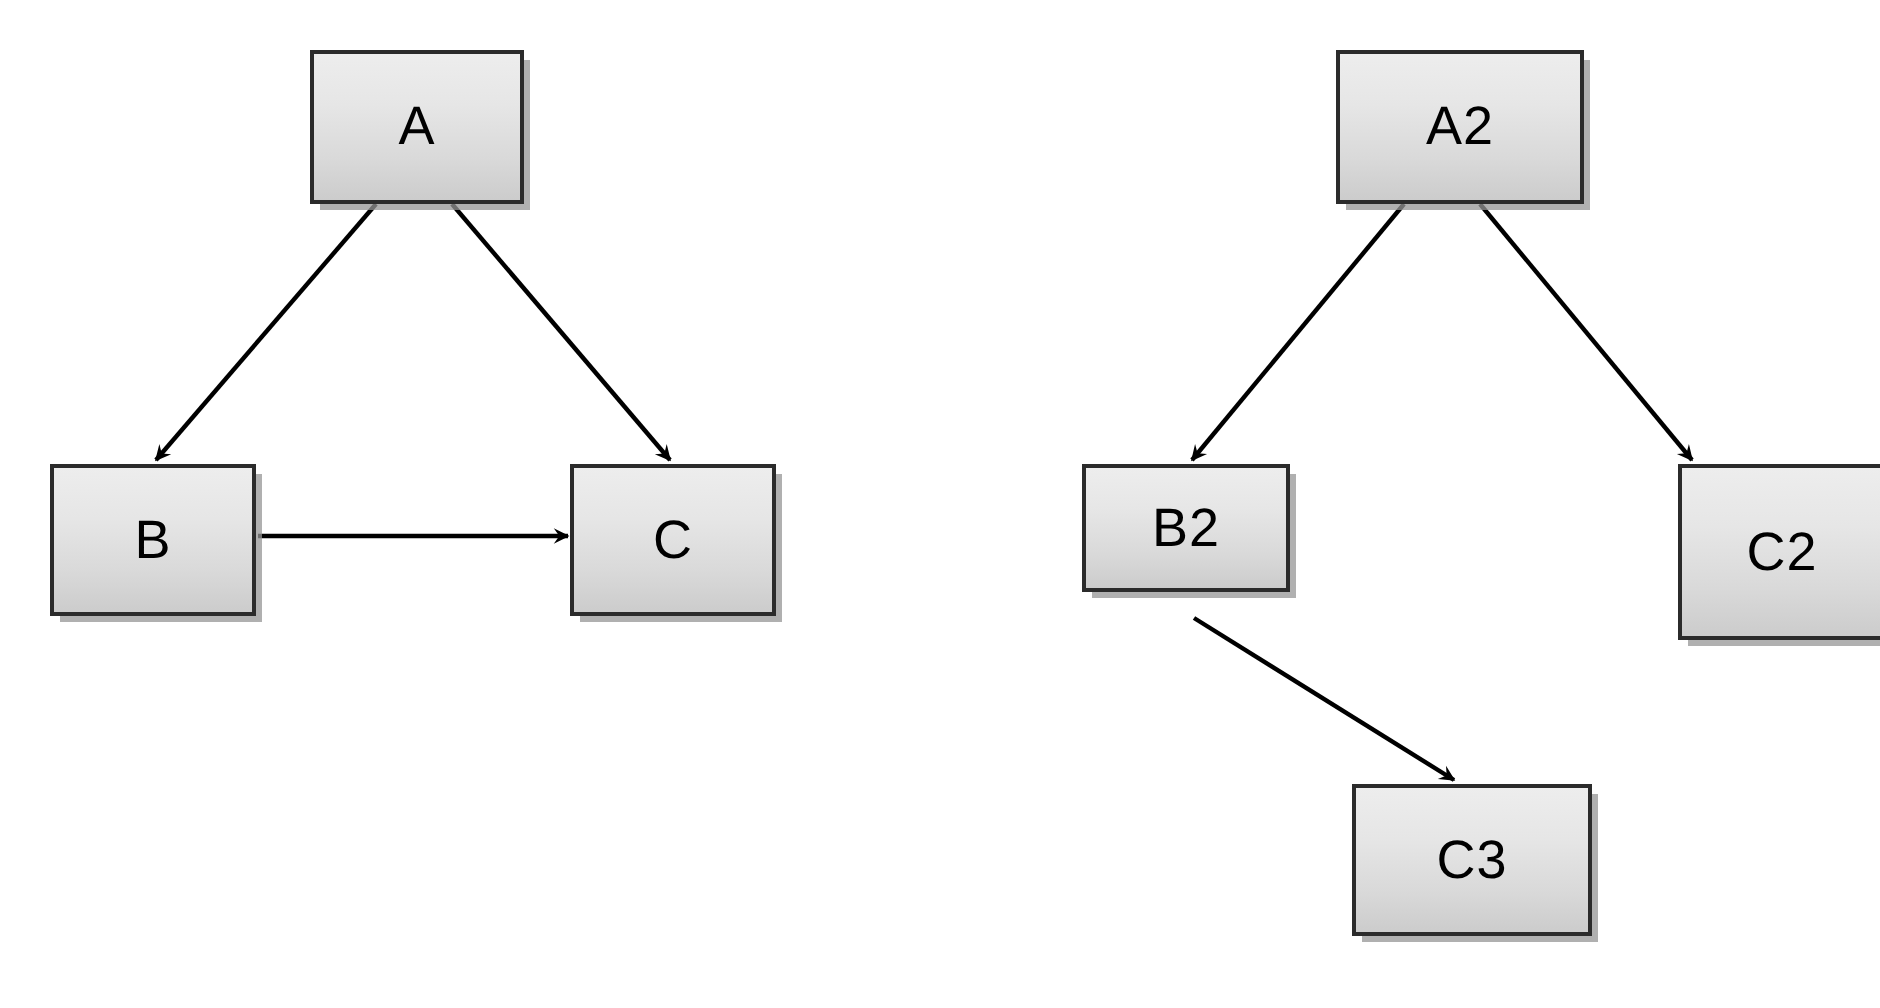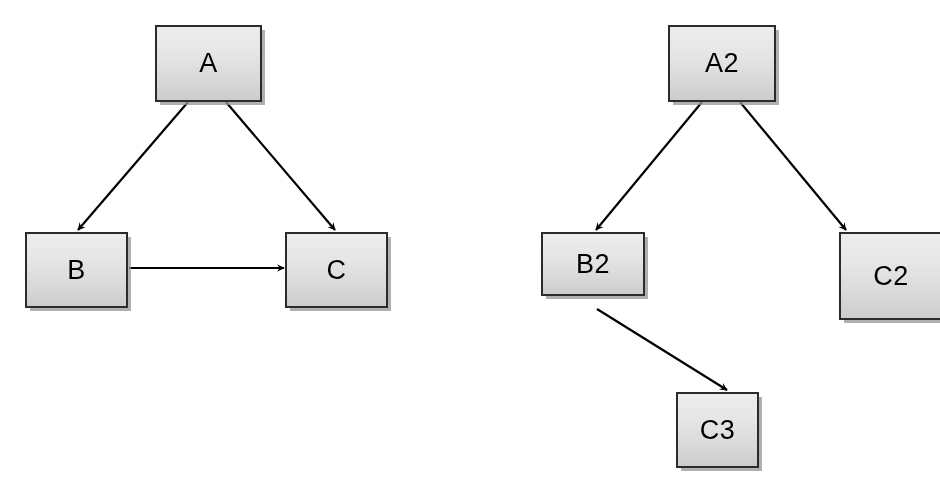--- a/index.html
+++ b/index.html
@@ -68,27 +68,27 @@
   <div id="nodes">
       <div class="node" style="left: 155px; top: 25px; width: 107px; height: 77px; border-color: rgb(43, 43, 43); background: linear-gradient(rgb(237, 237, 237) 0%, rgb(230, 230, 230) 35%, rgb(217, 217, 217) 72%, rgb(204, 204, 204) 100%);">
         <span class="node-label" style="color: rgb(0, 0, 0);">A</span>
       </div>
       <div class="node" style="left: 25px; top: 232px; width: 103px; height: 76px; border-color: rgb(43, 43, 43); background: linear-gradient(rgb(237, 237, 237) 0%, rgb(230, 230, 230) 35%, rgb(217, 217, 217) 72%, rgb(204, 204, 204) 100%);">
         <span class="node-label" style="color: rgb(0, 0, 0);">B</span>
       </div>
       <div class="node" style="left: 285px; top: 232px; width: 103px; height: 76px; border-color: rgb(43, 43, 43); background: linear-gradient(rgb(237, 237, 237) 0%, rgb(230, 230, 230) 35%, rgb(217, 217, 217) 72%, rgb(204, 204, 204) 100%);">
         <span class="node-label" style="color: rgb(0, 0, 0);">C</span>
       </div>
-      <div class="node" style="left: 668px; top: 25px; width: 108px; height: 77px; border-color: rgb(43, 43, 43); background: linear-gradient(rgb(237, 237, 237) 0%, rgb(230, 230, 230) 35%, rgb(217, 217, 217) 72%, rgb(204, 204, 204) 100%);">
+      <div class="node" style="left: 668px; top: 25px; width: 124px; height: 77px; border-color: rgb(43, 43, 43); background: linear-gradient(rgb(237, 237, 237) 0%, rgb(230, 230, 230) 35%, rgb(217, 217, 217) 72%, rgb(204, 204, 204) 100%);">
         <span class="node-label" style="color: rgb(0, 0, 0);">A2</span>
       </div>
       <div class="node" style="left: 541px; top: 232px; width: 104px; height: 64px; border-color: rgb(43, 43, 43); background: linear-gradient(rgb(237, 237, 237) 0%, rgb(230, 230, 230) 35%, rgb(217, 217, 217) 72%, rgb(204, 204, 204) 100%);">
         <span class="node-label" style="color: rgb(0, 0, 0);">B2</span>
       </div>
       <div class="node" style="left: 839px; top: 232px; width: 104px; height: 88px; border-color: rgb(43, 43, 43); background: linear-gradient(rgb(237, 237, 237) 0%, rgb(230, 230, 230) 35%, rgb(217, 217, 217) 72%, rgb(204, 204, 204) 100%);">
         <span class="node-label" style="color: rgb(0, 0, 0);">C2</span>
       </div>
-      <div class="node" style="left: 676px; top: 392px; width: 83px; height: 76px; border-color: rgb(43, 43, 43); background: linear-gradient(rgb(237, 237, 237) 0%, rgb(230, 230, 230) 35%, rgb(217, 217, 217) 72%, rgb(204, 204, 204) 100%);">
+      <div class="node" style="left: 676px; top: 392px; width: 120px; height: 76px; border-color: rgb(43, 43, 43); background: linear-gradient(rgb(237, 237, 237) 0%, rgb(230, 230, 230) 35%, rgb(217, 217, 217) 72%, rgb(204, 204, 204) 100%);">
         <span class="node-label" style="color: rgb(0, 0, 0);">C3</span>
       </div>
     </div>
 
 </div>
 
 </body></html>

